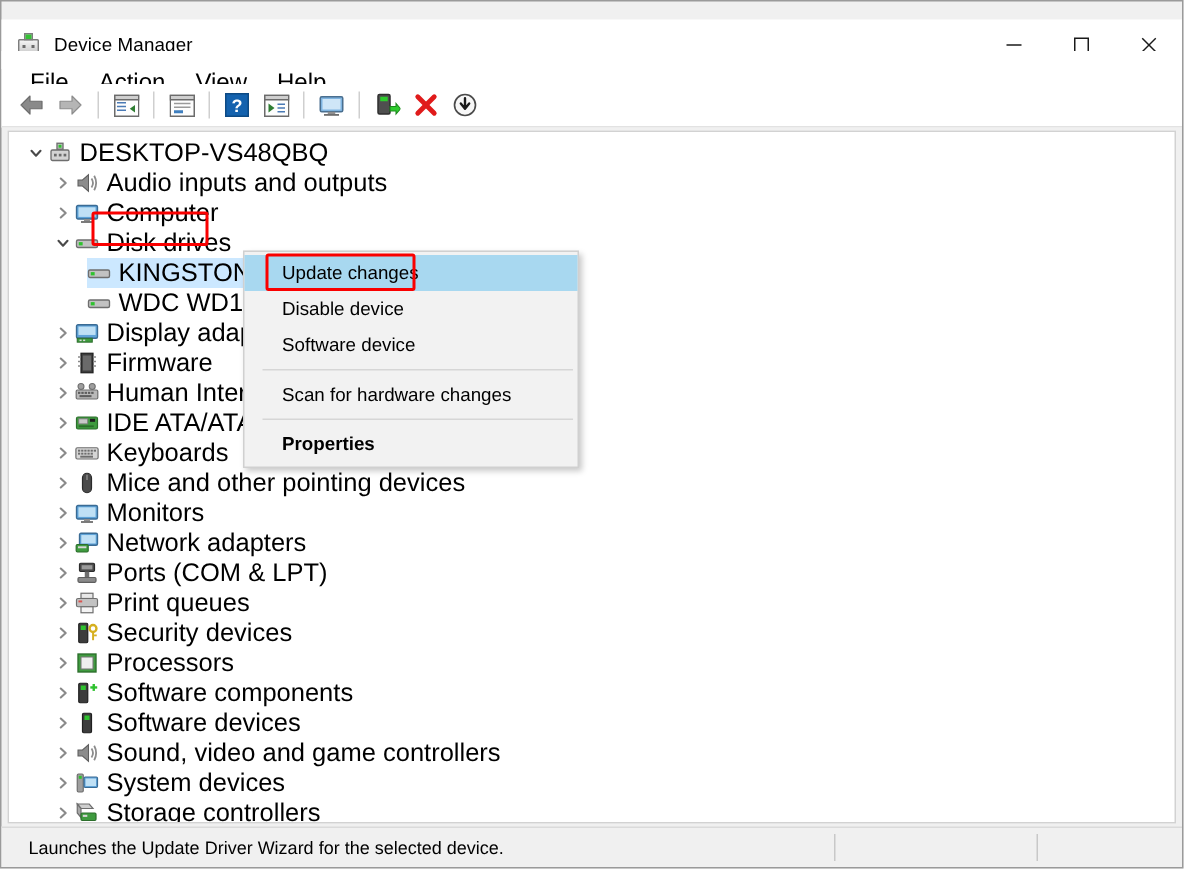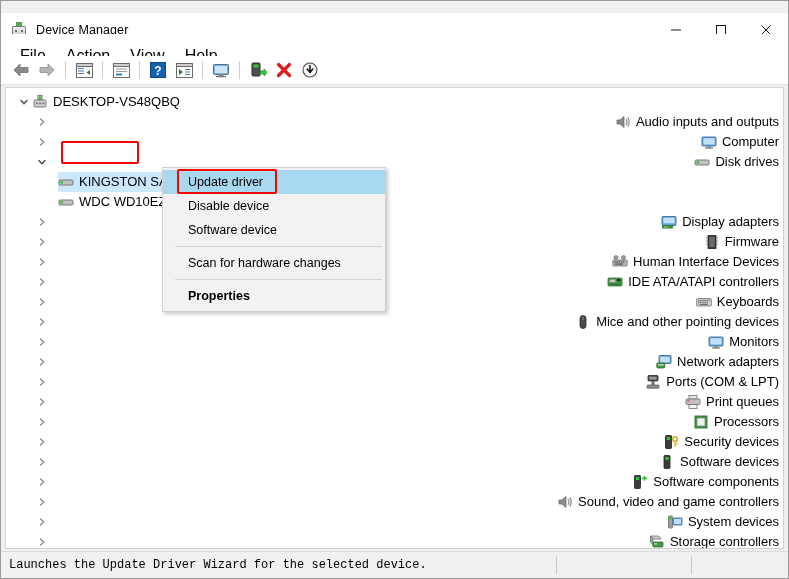--- a/index.html
+++ b/index.html
@@ -163,29 +163,29 @@
     position: relative;
   }
   .ic svg { display: block; }
   .label-wrap {
     display: flex;
     align-items: center;
     height: 20px;
     padding-right: 4px;
   }
   .lbl {
-    font-size: 13px;
+    font-size: 17px;
     color: #000;
     line-height: 20px;
   }
   .row.selected .lbl { color: #000; }
 
   
   .lvl0 { padding-left: 10px; }
-  .lvl1 { padding-left: 28px; justify-content: space-between; }
+  .lvl1 { padding-left: 28px; }
   .lvl2 { padding-left: 52px; }
 
   
   .annot {
     position: absolute;
     border: 2.5px solid #fa0000;
     border-radius: 2px;
     pointer-events: none;
     z-index: 60;
   }
@@ -226,27 +226,26 @@
   #statusbar {
     position: absolute;
     left: 0; bottom: 0; right: 0;
     height: 26px;
     background: #f0f0f0;
     border-top: 1px solid #dadada;
     display: flex;
     align-items: center;
   }
   #status-text {
-    padding-left: 8px;
+    padding-left: 18px;
     font-size: 12px;
     color: #000;
     flex: none;
     width: 555px;
     box-sizing: border-box;
-    font-family: Liberation Mono, monospace;
   }
   .status-pane {
     height: 18px;
     border-left: 1px solid #c8c8c8;
   }
   #status-pane-1 { width: 134px; }
   #status-pane-2 { flex: 1; }
 </style>
 </head>
 <body>
@@ -681,62 +680,45 @@
 
       <div class="row lvl1">
         <div class="chev">
           <svg width="10" height="10" viewBox="0 0 10 10">
               <path d="M3.5 2 L6.8 5 L3.5 8" fill="none" stroke="#8a8a8a" stroke-width="1.4" stroke-linecap="round" stroke-linejoin="round"></path>
             </svg>
         </div>
         <div class="label-wrap">
           <div class="ic">
             <svg width="16" height="16" viewBox="0 0 16 16">
-              <rect x="2" y="2" width="12" height="12" fill="#3f9b3f" stroke="#2c6e2c" stroke-width="0.9"></rect>
-              <rect x="4" y="4" width="8" height="8" fill="#efefef" stroke="#7a7a7a" stroke-width="0.7"></rect>
-            </svg>
-          </div>
-          <span class="lbl">Processors</span>
-        </div>
-      </div>
-
-      <div class="row lvl1">
-        <div class="chev">
-          <svg width="10" height="10" viewBox="0 0 10 10">
-              <path d="M3.5 2 L6.8 5 L3.5 8" fill="none" stroke="#8a8a8a" stroke-width="1.4" stroke-linecap="round" stroke-linejoin="round"></path>
-            </svg>
-        </div>
-        <div class="label-wrap">
-          <div class="ic">
-            <svg width="16" height="16" viewBox="0 0 16 16">
               <rect x="2.5" y="1.5" width="6" height="13" rx="0.8" fill="#3c3c3c" stroke="#1f1f1f" stroke-width="0.8"></rect>
               <rect x="3.8" y="3" width="3.4" height="3" fill="#2fc22f"></rect>
               <circle cx="12" cy="5" r="2.3" fill="none" stroke="#d6b020" stroke-width="1.6"></circle>
               <rect x="11.4" y="6.8" width="1.3" height="6" fill="#d6b020"></rect>
               <rect x="12.7" y="9" width="1.8" height="1.2" fill="#d6b020"></rect>
             </svg>
           </div>
           <span class="lbl">Security devices</span>
         </div>
       </div>
 
       <div class="row lvl1">
         <div class="chev">
           <svg width="10" height="10" viewBox="0 0 10 10">
               <path d="M3.5 2 L6.8 5 L3.5 8" fill="none" stroke="#8a8a8a" stroke-width="1.4" stroke-linecap="round" stroke-linejoin="round"></path>
             </svg>
         </div>
         <div class="label-wrap">
           <div class="ic">
             <svg width="16" height="16" viewBox="0 0 16 16">
-              <rect x="5" y="1.5" width="6" height="13" rx="0.8" fill="#3c3c3c" stroke="#1f1f1f" stroke-width="0.8"></rect>
-              <rect x="6.3" y="3" width="3.4" height="3" fill="#2fc22f"></rect>
-            </svg>
-          </div>
-          <span class="lbl">Software devices</span>
+              <rect x="2" y="2" width="12" height="12" fill="#3f9b3f" stroke="#2c6e2c" stroke-width="0.9"></rect>
+              <rect x="4" y="4" width="8" height="8" fill="#efefef" stroke="#7a7a7a" stroke-width="0.7"></rect>
+            </svg>
+          </div>
+          <span class="lbl">Processors</span>
         </div>
       </div>
 
       <div class="row lvl1">
         <div class="chev">
           <svg width="10" height="10" viewBox="0 0 10 10">
               <path d="M3.5 2 L6.8 5 L3.5 8" fill="none" stroke="#8a8a8a" stroke-width="1.4" stroke-linecap="round" stroke-linejoin="round"></path>
             </svg>
         </div>
         <div class="label-wrap">
@@ -754,20 +736,37 @@
 
       <div class="row lvl1">
         <div class="chev">
           <svg width="10" height="10" viewBox="0 0 10 10">
               <path d="M3.5 2 L6.8 5 L3.5 8" fill="none" stroke="#8a8a8a" stroke-width="1.4" stroke-linecap="round" stroke-linejoin="round"></path>
             </svg>
         </div>
         <div class="label-wrap">
           <div class="ic">
             <svg width="16" height="16" viewBox="0 0 16 16">
+              <rect x="5" y="1.5" width="6" height="13" rx="0.8" fill="#3c3c3c" stroke="#1f1f1f" stroke-width="0.8"></rect>
+              <rect x="6.3" y="3" width="3.4" height="3" fill="#2fc22f"></rect>
+            </svg>
+          </div>
+          <span class="lbl">Software devices</span>
+        </div>
+      </div>
+
+      <div class="row lvl1">
+        <div class="chev">
+          <svg width="10" height="10" viewBox="0 0 10 10">
+              <path d="M3.5 2 L6.8 5 L3.5 8" fill="none" stroke="#8a8a8a" stroke-width="1.4" stroke-linecap="round" stroke-linejoin="round"></path>
+            </svg>
+        </div>
+        <div class="label-wrap">
+          <div class="ic">
+            <svg width="16" height="16" viewBox="0 0 16 16">
               <path d="M2 6 L5 6 L9 2.5 L9 13.5 L5 10 L2 10 Z" fill="#8c8c8c" stroke="#5e5e5e" stroke-width="0.7"></path>
               <path d="M11 5 Q13 8 11 11" fill="none" stroke="#8c8c8c" stroke-width="1.2"></path>
               <path d="M12.8 3.2 Q15.4 8 12.8 12.8" fill="none" stroke="#8c8c8c" stroke-width="1.2"></path>
             </svg>
           </div>
           <span class="lbl">Sound, video and game controllers</span>
         </div>
       </div>
 
       <div class="row lvl1">
@@ -805,21 +804,21 @@
             </svg>
           </div>
           <span class="lbl">Storage controllers</span>
         </div>
       </div>
 
     </div>
   </div>
 
   <div id="ctxmenu">
-    <div class="ctx-item highlight">Update driver</div>
+    <div class="ctx-item highlight">Update changes</div>
     <div class="ctx-item">Disable device</div>
     <div class="ctx-item">Software device</div>
     <div class="ctx-sep"></div>
     <div class="ctx-item">Scan for hardware changes</div>
     <div class="ctx-sep"></div>
     <div class="ctx-item bold">Properties</div>
   </div>
 
   <div class="annot" id="annot-disk"></div>
   <div class="annot" id="annot-upd"></div>

